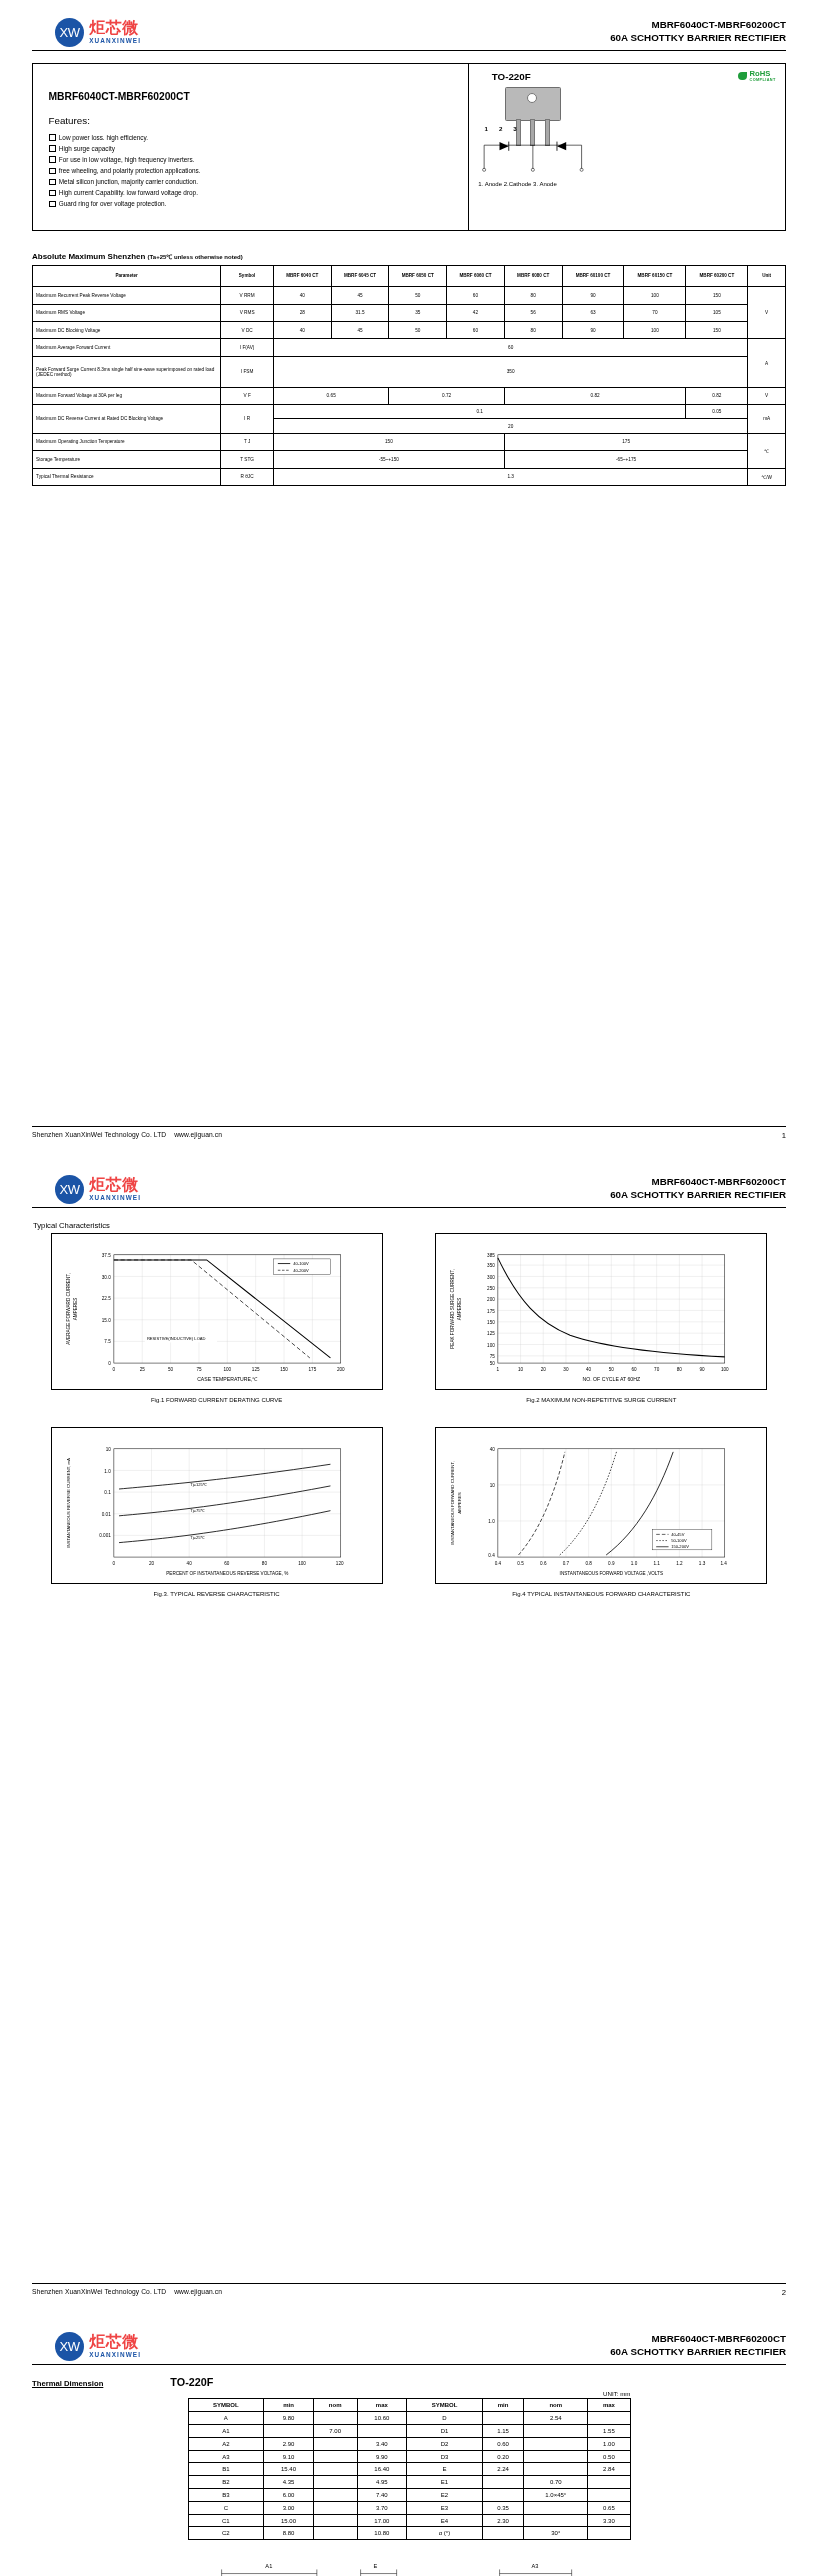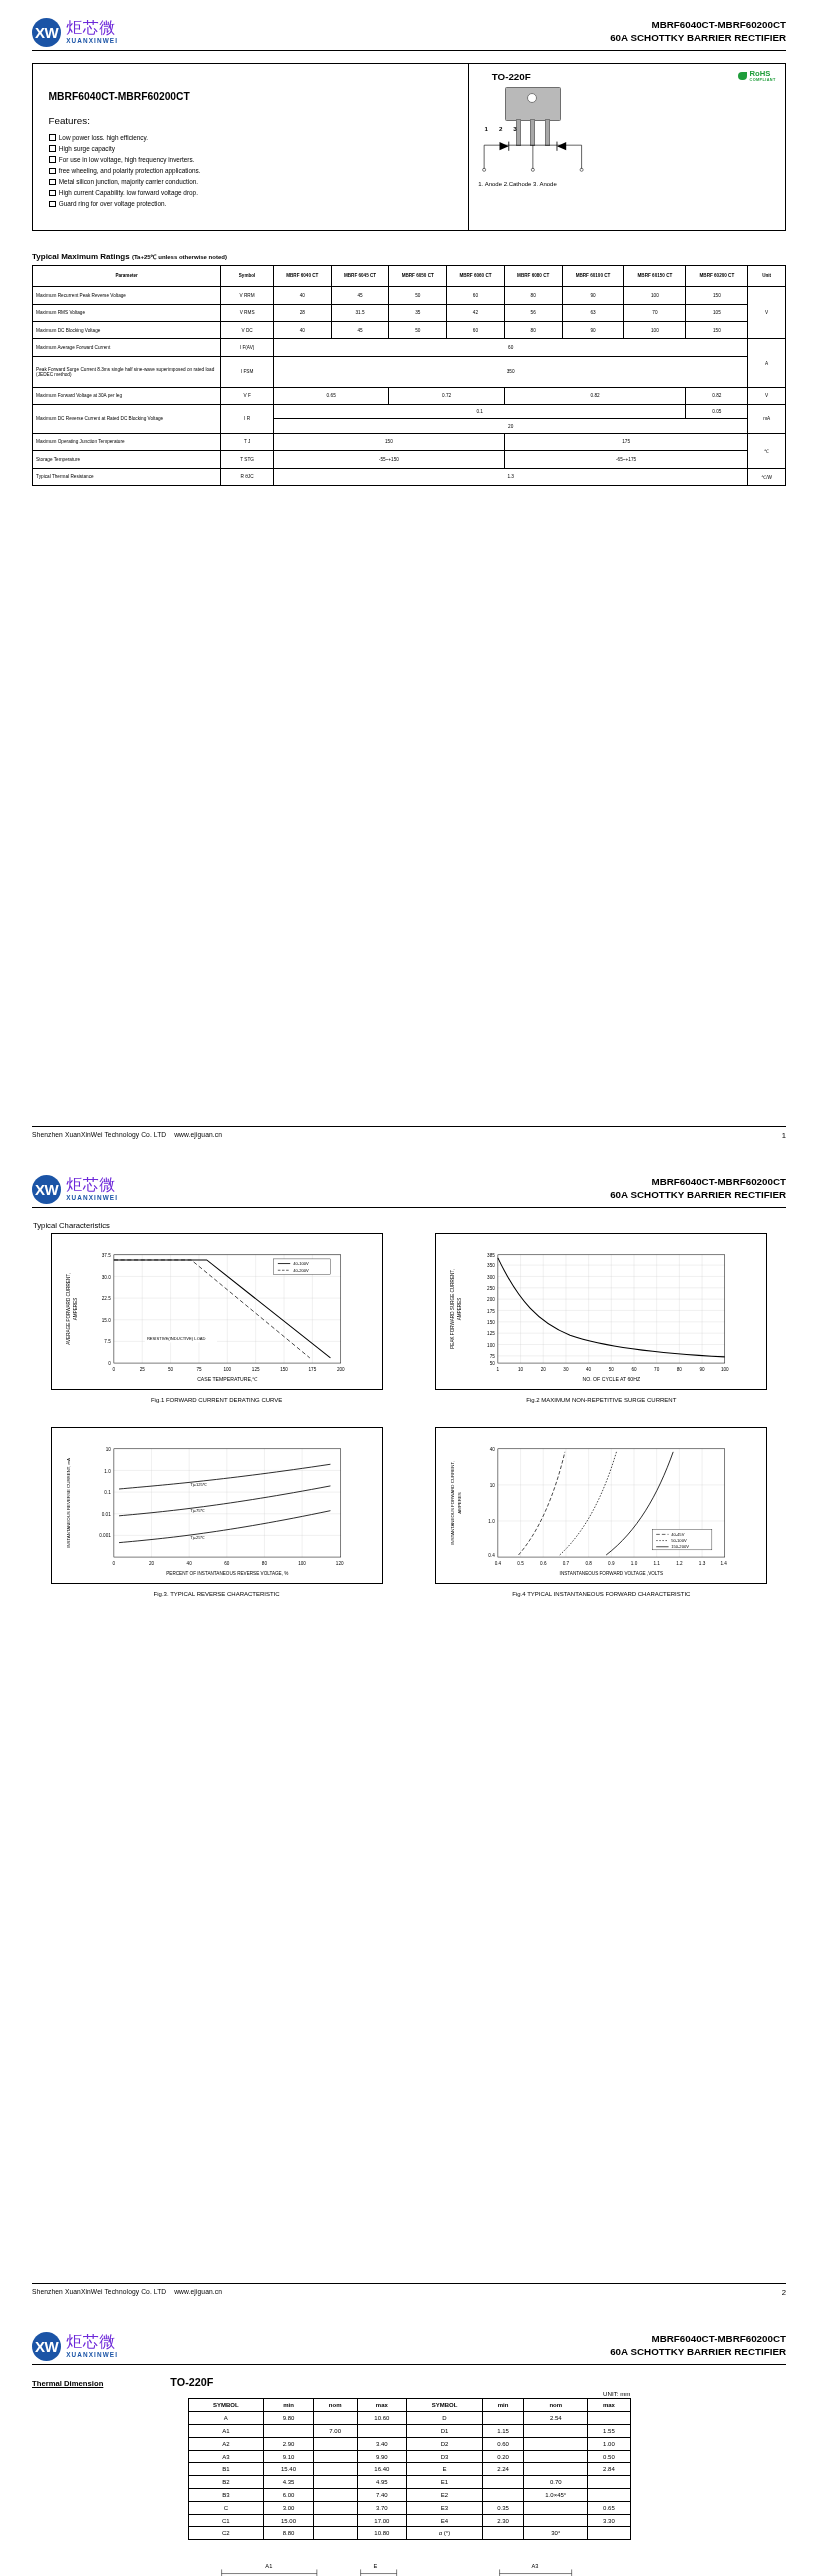--- a/index.html
+++ b/index.html
@@ -2,23 +2,23 @@
 <html style="font-size:8.2px"><head>
 <meta charset="utf-8">
 <style>
   html,body{margin:0;padding:0;background:#ffffff;}
   body{font-family:"Liberation Sans", sans-serif;color:#000;}
   .page{width:818px;margin:0 auto;position:relative;background:#fff;}
   .sheet{width:818px;box-sizing:border-box;padding:0 32px;position:relative;}
   
   .hdr{display:flex;align-items:flex-start;justify-content:space-between;padding-top:17.5px;}
   .logo{display:flex;align-items:center;gap:5.2px;}
-  .logo-mark{width:29px;height:29px;border-radius:50%;background:#1b54a6;color:#fff;display:flex;align-items:center;justify-content:center;font-size:15px;font-weight:bold;letter-spacing:-0.5px;}
+  .logo-mark{width:29px;height:29px;border-radius:50%;background:#1b54a6;color:#fff;display:flex;align-items:center;justify-content:center;font-size:13px;font-weight:normal;letter-spacing:-0.5px;margin-left:23px;}
   .logo-txt{line-height:1.05;}
-  .logo-cn{font-size:16px;font-weight:normal;color:#6d28d9;letter-spacing:0.5px;}
+  .logo-cn{font-size:16px;font-weight:bold;color:#ef4444;letter-spacing:0.5px;}
   .logo-en{font-size:6.4px;font-weight:bold;color:#1b54a6;letter-spacing:1.1px;margin-top:1px;}
   .hdr-right{text-align:right;line-height:1.35;}
   .hdr-title{font-size:9.8px;font-weight:bold;}
   .hdr-sub{font-size:9.8px;font-weight:bold;}
   .hdr-rule{border-bottom:0.8px solid #000;margin-top:3.1px;}
   
   .ftr{position:absolute;left:32px;right:32px;bottom:17.5px;}
   .ftr-rule{border-bottom:0.7px solid #000;margin-bottom:3.6px;}
   .ftr-row{display:flex;justify-content:space-between;font-size:6.7px;}
   .ftr-left{letter-spacing:0.1px;}
@@ -133,21 +133,21 @@
         <line x1="152" y1="1" x2="152" y2="19" stroke="#000" stroke-width="1.6"></line>
         <circle cx="10" cy="56" r="3" fill="none" stroke="#000"></circle>
         <circle cx="105" cy="56" r="3" fill="none" stroke="#000"></circle>
         <circle cx="200" cy="56" r="3" fill="none" stroke="#000"></circle>
       </svg>
       <div class="term-lbl">1. Anode    2.Cathode   3. Anode</div>
     </div>
   </div>
 
   <div class="sec-title">
-    <span>Typical Maximum Ratings</span>
+    <span>Absolute Maximum Shenzhen</span>
     <span class="small">(Ta+25℃ unless otherwise noted)</span>
   </div>
 
   <table class="rt">
     <tbody>
         <tr class="hrow">
       <th style="width:25%">Parameter</th>
       <th style="width:7%">Symbol</th>
       <th>MBRF 6040 CT</th>
       <th>MBRF 6045 CT</th>

